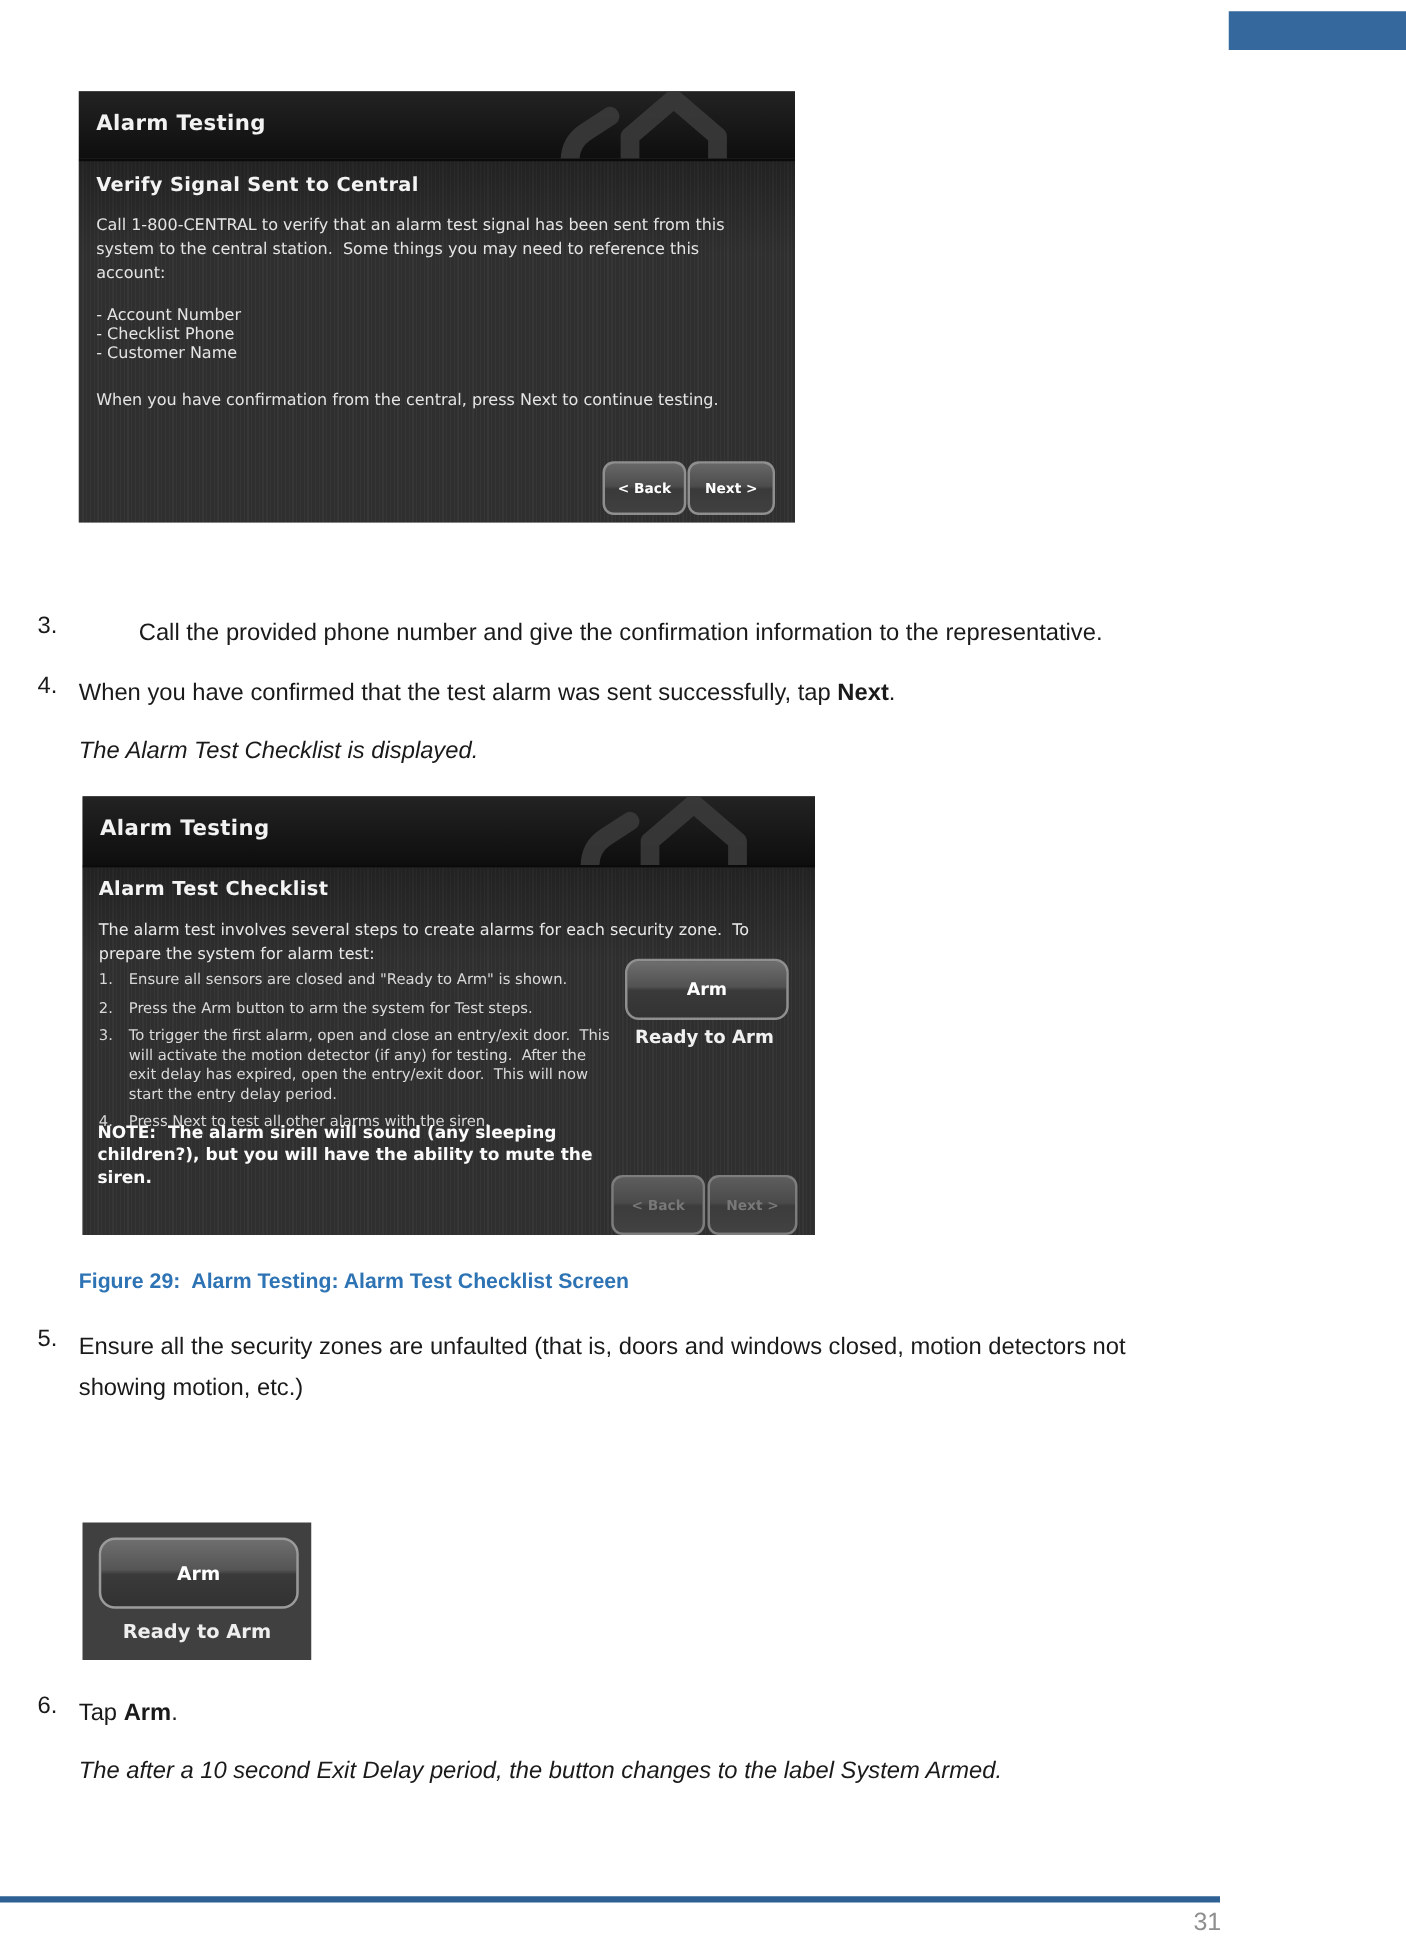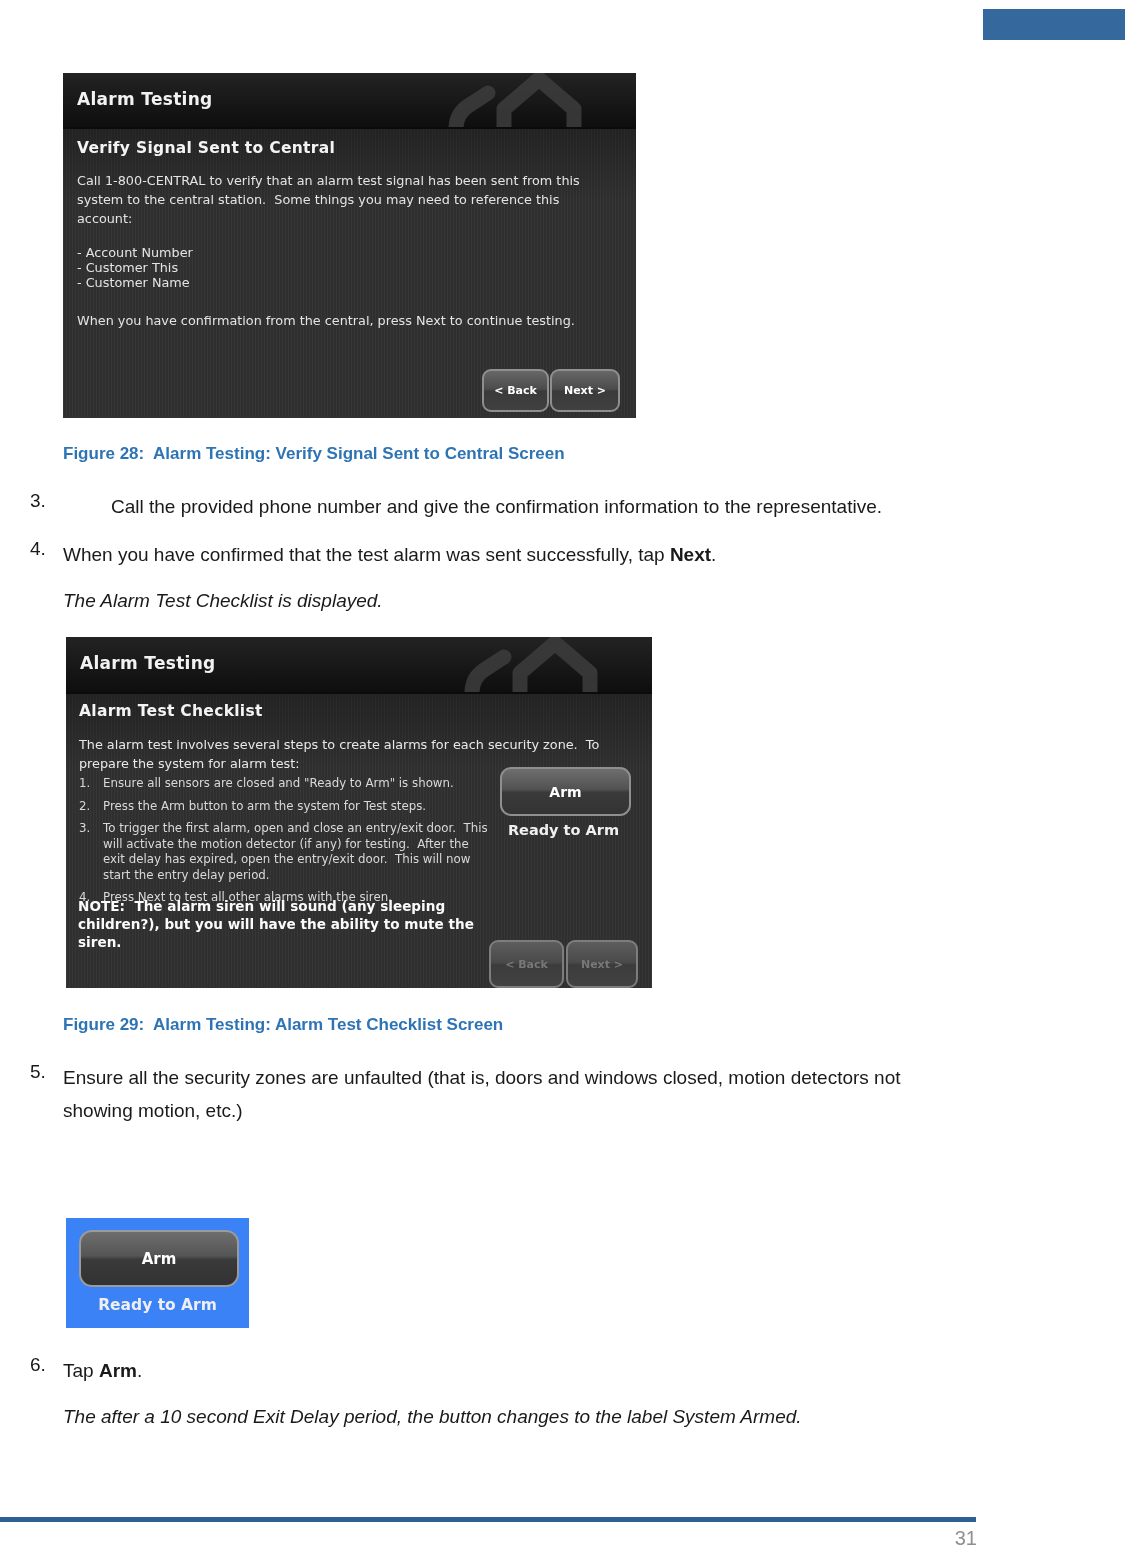--- a/index.html
+++ b/index.html
@@ -6,21 +6,21 @@
   .page{position:relative;width:1125px;height:1560px;background:#ffffff;overflow:hidden;
         font-family:"Liberation Sans",sans-serif;color:#222;}
   [data-bind]{white-space:pre-wrap;}
 
   
   .doc-header-title{position:absolute;top:13px;left:0;width:968px;text-align:right;
     font-size:20px;color:#7d848c;}
   .doc-header-block{position:absolute;top:9px;left:983px;width:142px;height:31px;background:#35689c;}
 
   
-  .shot{position:absolute;background:#3b82f6;overflow:hidden;
+  .shot{position:absolute;background:#404040;overflow:hidden;
         font-family:"DejaVu Sans",sans-serif;color:#e8e8e8;}
   .shot-header{position:relative;height:54px;overflow:hidden;
     background:linear-gradient(180deg,#232323 0%,#141414 70%,#0e0e0e 100%);}
   .shot-title{position:absolute;left:14px;top:16px;font-size:17px;font-weight:bold;color:#f2f2f2;letter-spacing:.3px;}
   .home-logo{position:absolute;top:-16px;right:52px;opacity:.85;}
   .shot-body{position:relative;
     background:
       linear-gradient(180deg,rgba(0,0,0,0.28) 0%,rgba(0,0,0,0) 26%),
       repeating-linear-gradient(90deg,rgba(255,255,255,0.035) 0 1px,rgba(0,0,0,0) 1px 3px),
       #2f2f2f;
@@ -107,30 +107,29 @@
         <path d="M22 104 L22 72 Q22 57 34 49 L54 36" fill="none" stroke="#3d3d3d" stroke-width="15" stroke-linecap="round" stroke-linejoin="round"></path>
         <path d="M70 104 L70 52 L105 22 L140 52 L140 104" fill="none" stroke="#3d3d3d" stroke-width="15" stroke-linejoin="round"></path>
       </svg>
       <span class="shot-title" data-bind="figure28.screen.title">Alarm Testing</span>
     </div>
     <div class="shot-body">
       <div class="shot-heading s1-heading" data-bind="figure28.screen.heading">Verify Signal Sent to Central</div>
       <div class="shot-p s1-p1" data-bind="figure28.screen.paragraph1">Call 1-800-CENTRAL to verify that an alarm test signal has been sent from this system to the central station.  Some things you may need to reference this account:</div>
       <div class="s1-bullets">
         <div data-bind="figure28.screen.bullets.0">- Account Number</div>
-        <div data-bind="figure28.screen.bullets.1">- Customer This</div>
+        <div data-bind="figure28.screen.bullets.1">- Checklist Phone</div>
         <div data-bind="figure28.screen.bullets.2">- Customer Name</div>
       </div>
       <div class="shot-p s1-p2" data-bind="figure28.screen.paragraph2">When you have confirmation from the central, press Next to continue testing.</div>
       <div class="gbtn s1-back" data-bind="figure28.screen.back_label">&lt; Back</div>
       <div class="gbtn s1-next" data-bind="figure28.screen.next_label">Next &gt;</div>
     </div>
   </div>
 
-  <div class="fig-caption cap28" data-bind="figure28.caption">Figure 28:  Alarm Testing: Verify Signal Sent to Central Screen</div>
 
   <div class="step-num n3" data-bind="steps.s3.num">3.</div>
   <div class="step-text t3" data-bind="steps.s3.text">Call the provided phone number and give the confirmation information to the representative.</div>
 
   <div class="step-num n4" data-bind="steps.s4.num">4.</div>
   <div class="step-text t4"><span data-bind="steps.s4.pre">When you have confirmed that the test alarm was sent successfully, tap </span><span class="b" data-bind="steps.s4.bold">Next</span><span data-bind="steps.s4.post">.</span></div>
 
   <div class="result r4" data-bind="steps.s4_result">The Alarm Test Checklist is displayed.</div>
 
   <div class="shot shot2">

